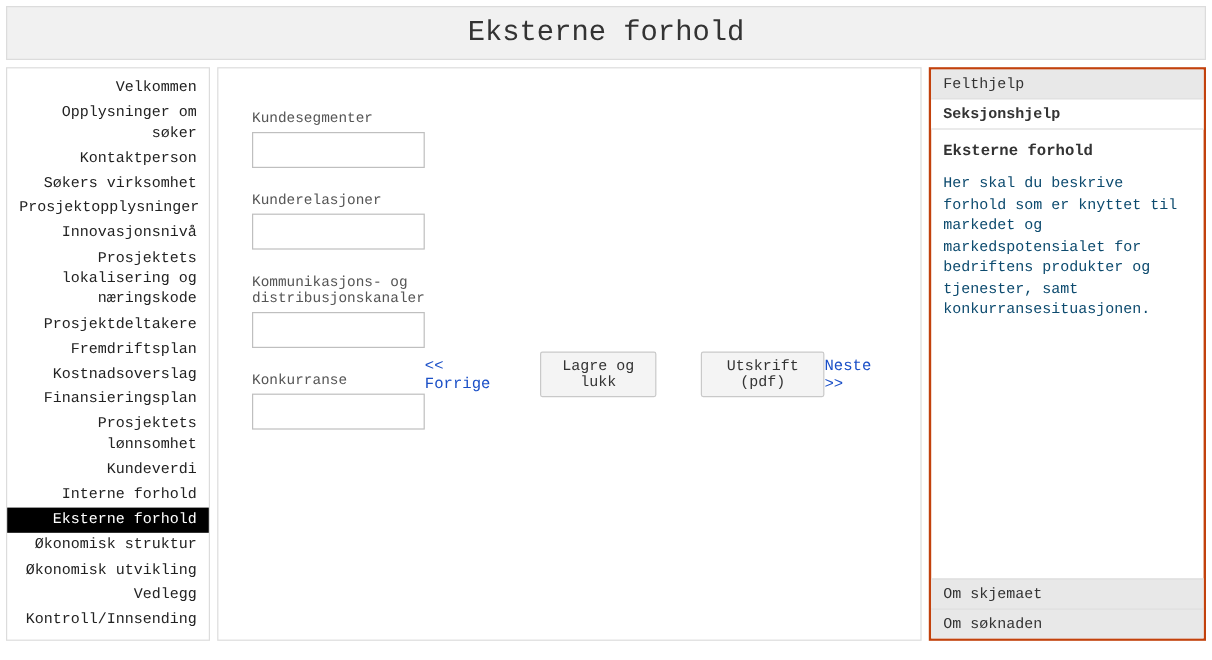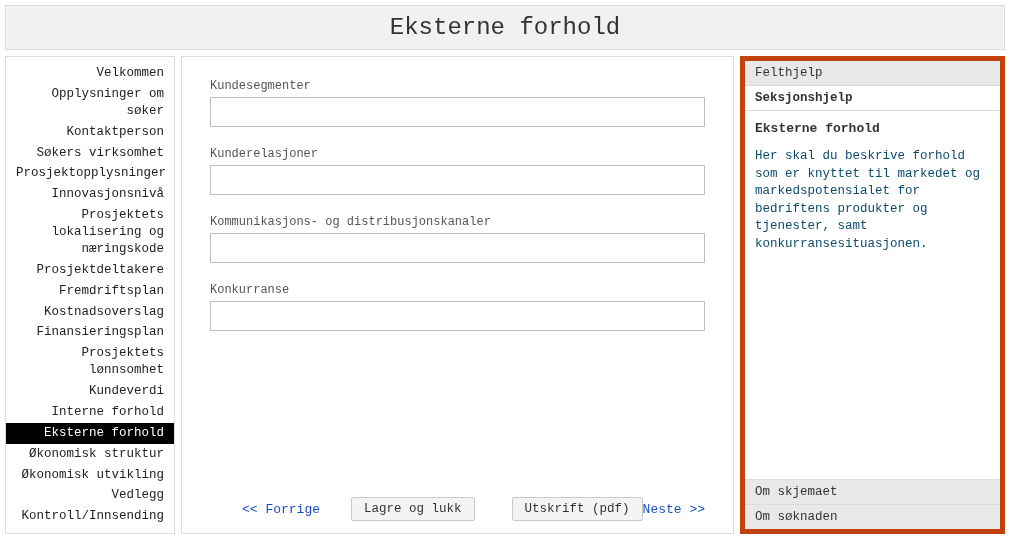--- a/index.html
+++ b/index.html
@@ -44,24 +44,23 @@
   color: #222;
   text-align: right;
 }
 .sidebar-item.active {
   background: #000;
   color: #fff;
 }
 .content {
   flex: 1;
   border: 1px solid #dcdcdc;
-  padding: 22px 28px 12px 28px;
+  padding: 35px 28px 12px 28px;
   background: #fff;
   display: flex;
-  flex-direction: column;
 }
 .form-area { flex: 1; }
 .field-group { margin-bottom: 20px; }
 .field-label {
   font-size: 12px;
   color: #555;
   margin-bottom: 4px;
   display: block;
 }
 .field-input {
@@ -90,22 +89,22 @@
   border: 1px solid #c9c9c9;
   padding: 4px 12px;
   font-size: 12.5px;
   font-family: inherit;
   cursor: pointer;
   border-radius: 2px;
   color: #333;
   margin-left: 31px;
 }
 .helpbar {
-  width: 265px;
-  border: 5px solid #c2410c;
+  width: 231px;
+  border: 2px solid #c2410c;
   background: #fff;
   display: flex;
   flex-direction: column;
 }
 .help-header {
   background: #e8e8e8;
   border-bottom: 1px solid #dcdcdc;
   padding: 5px 10px;
   font-size: 12.5px;
 }

